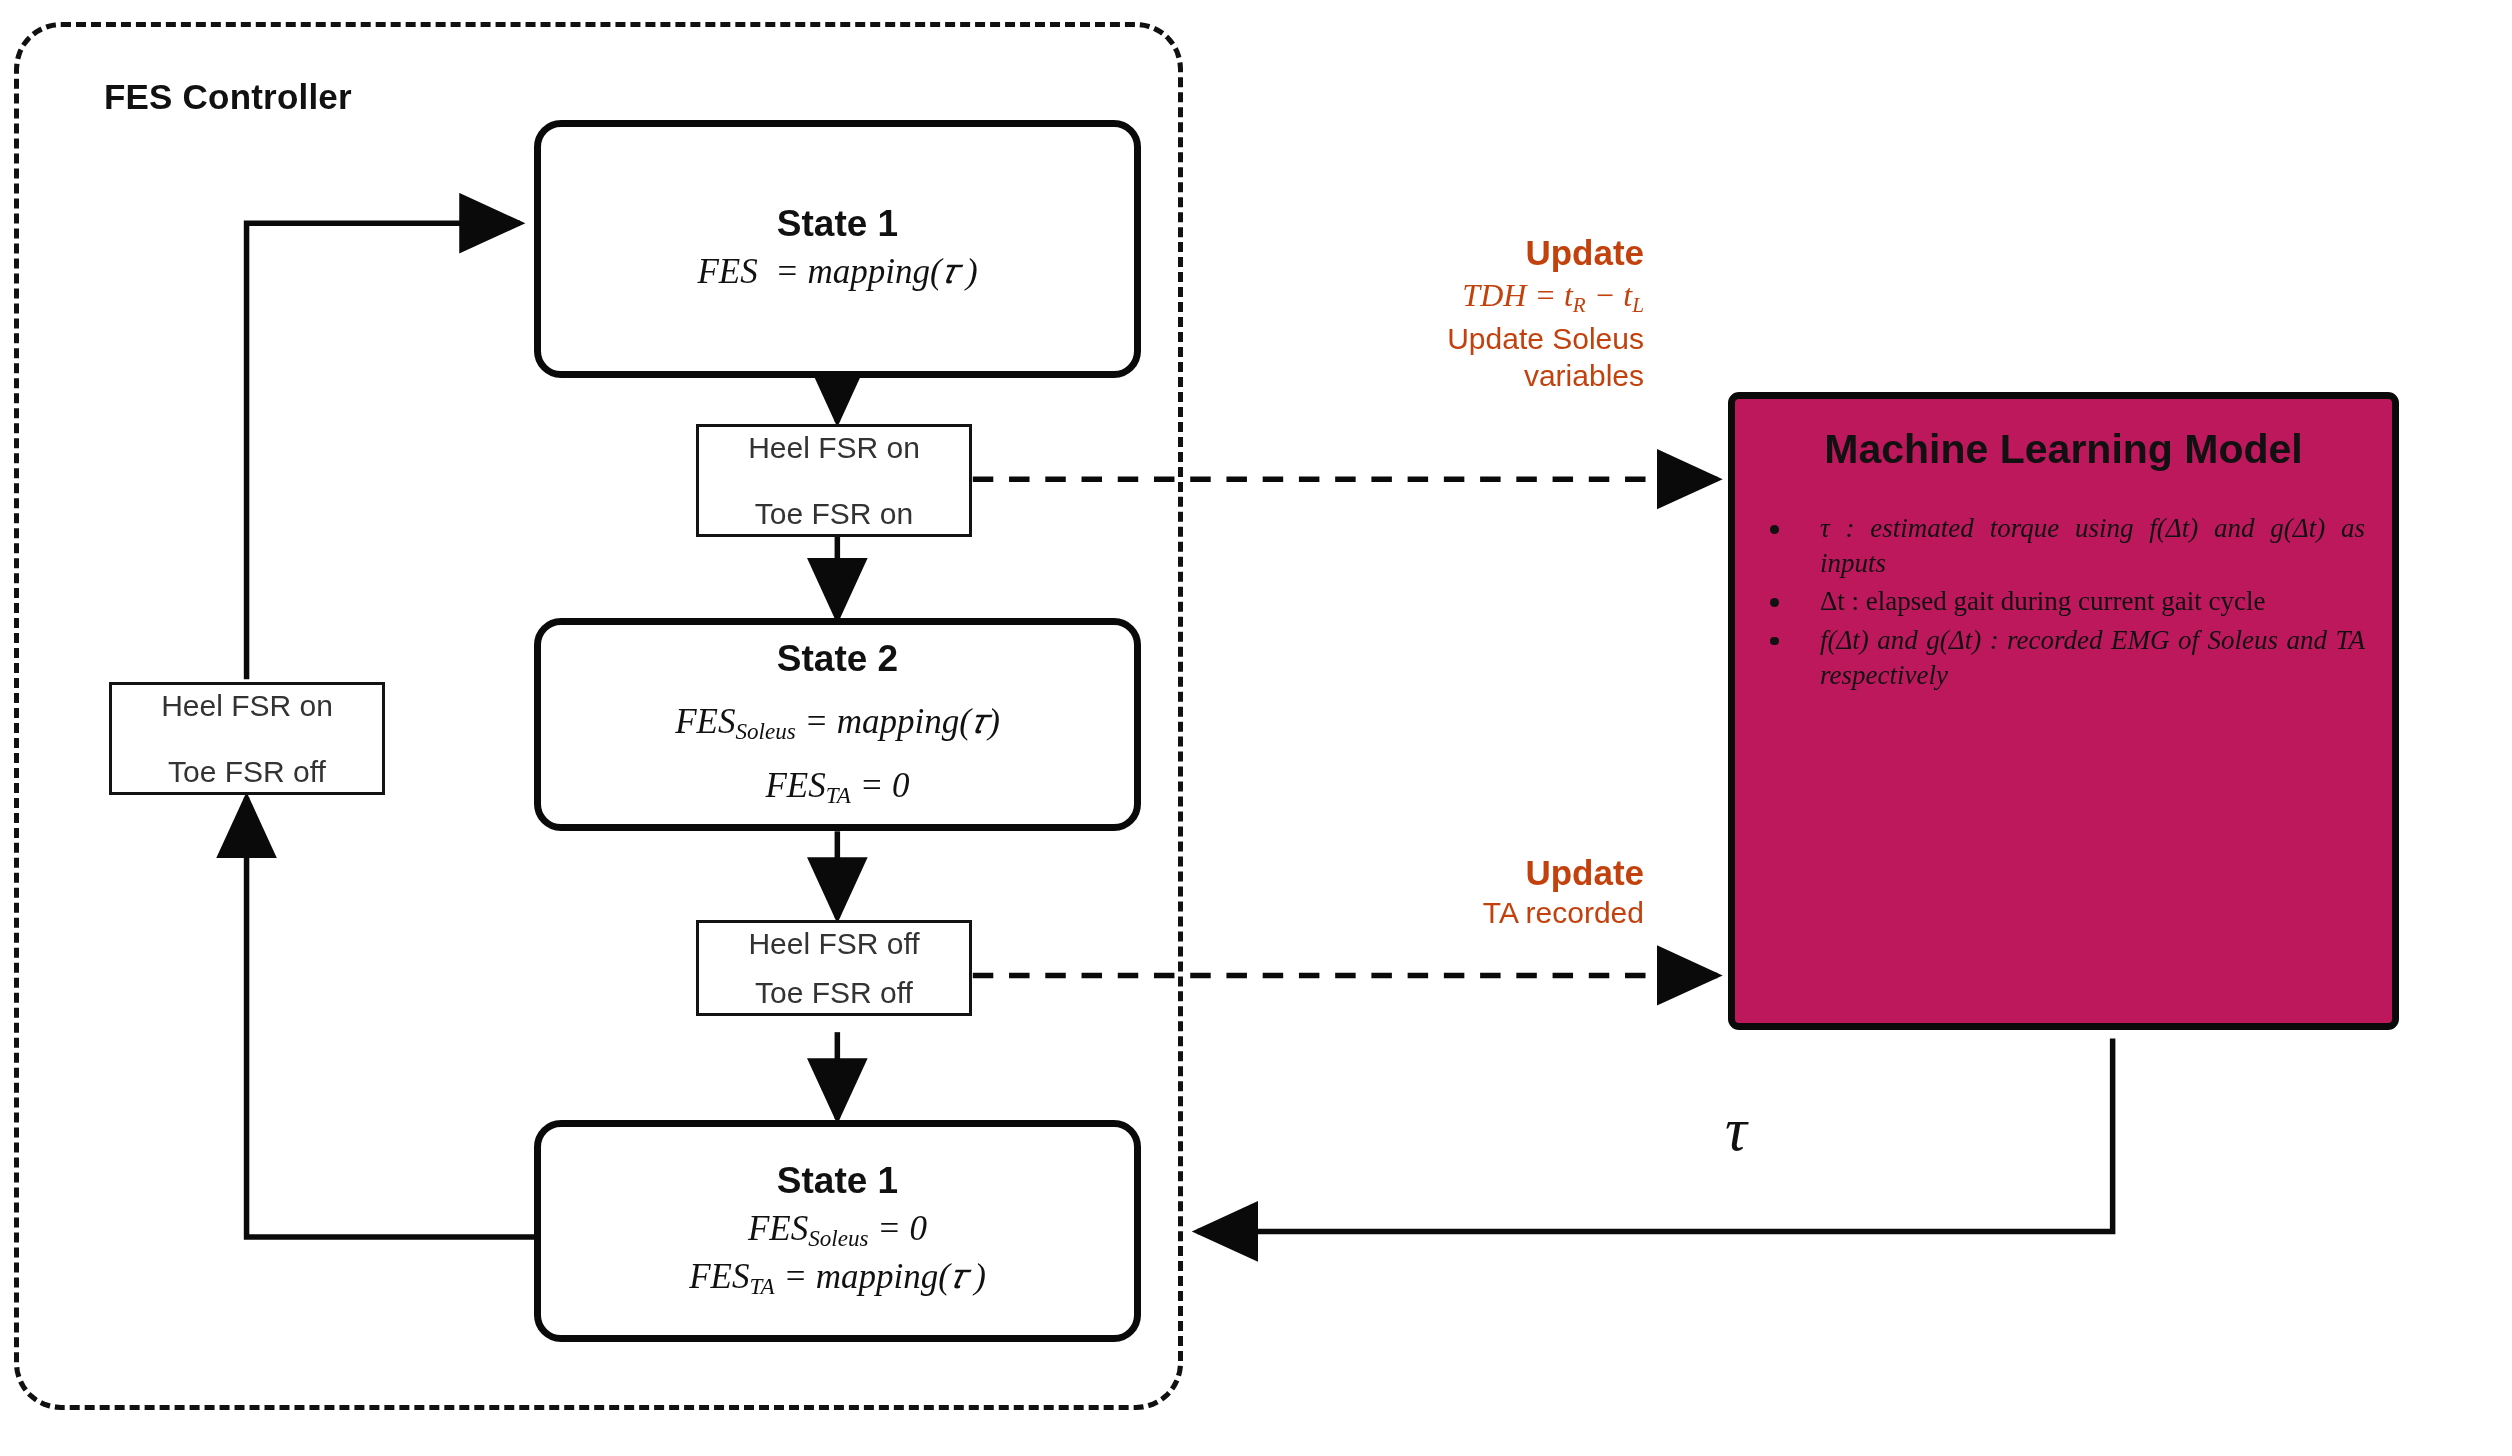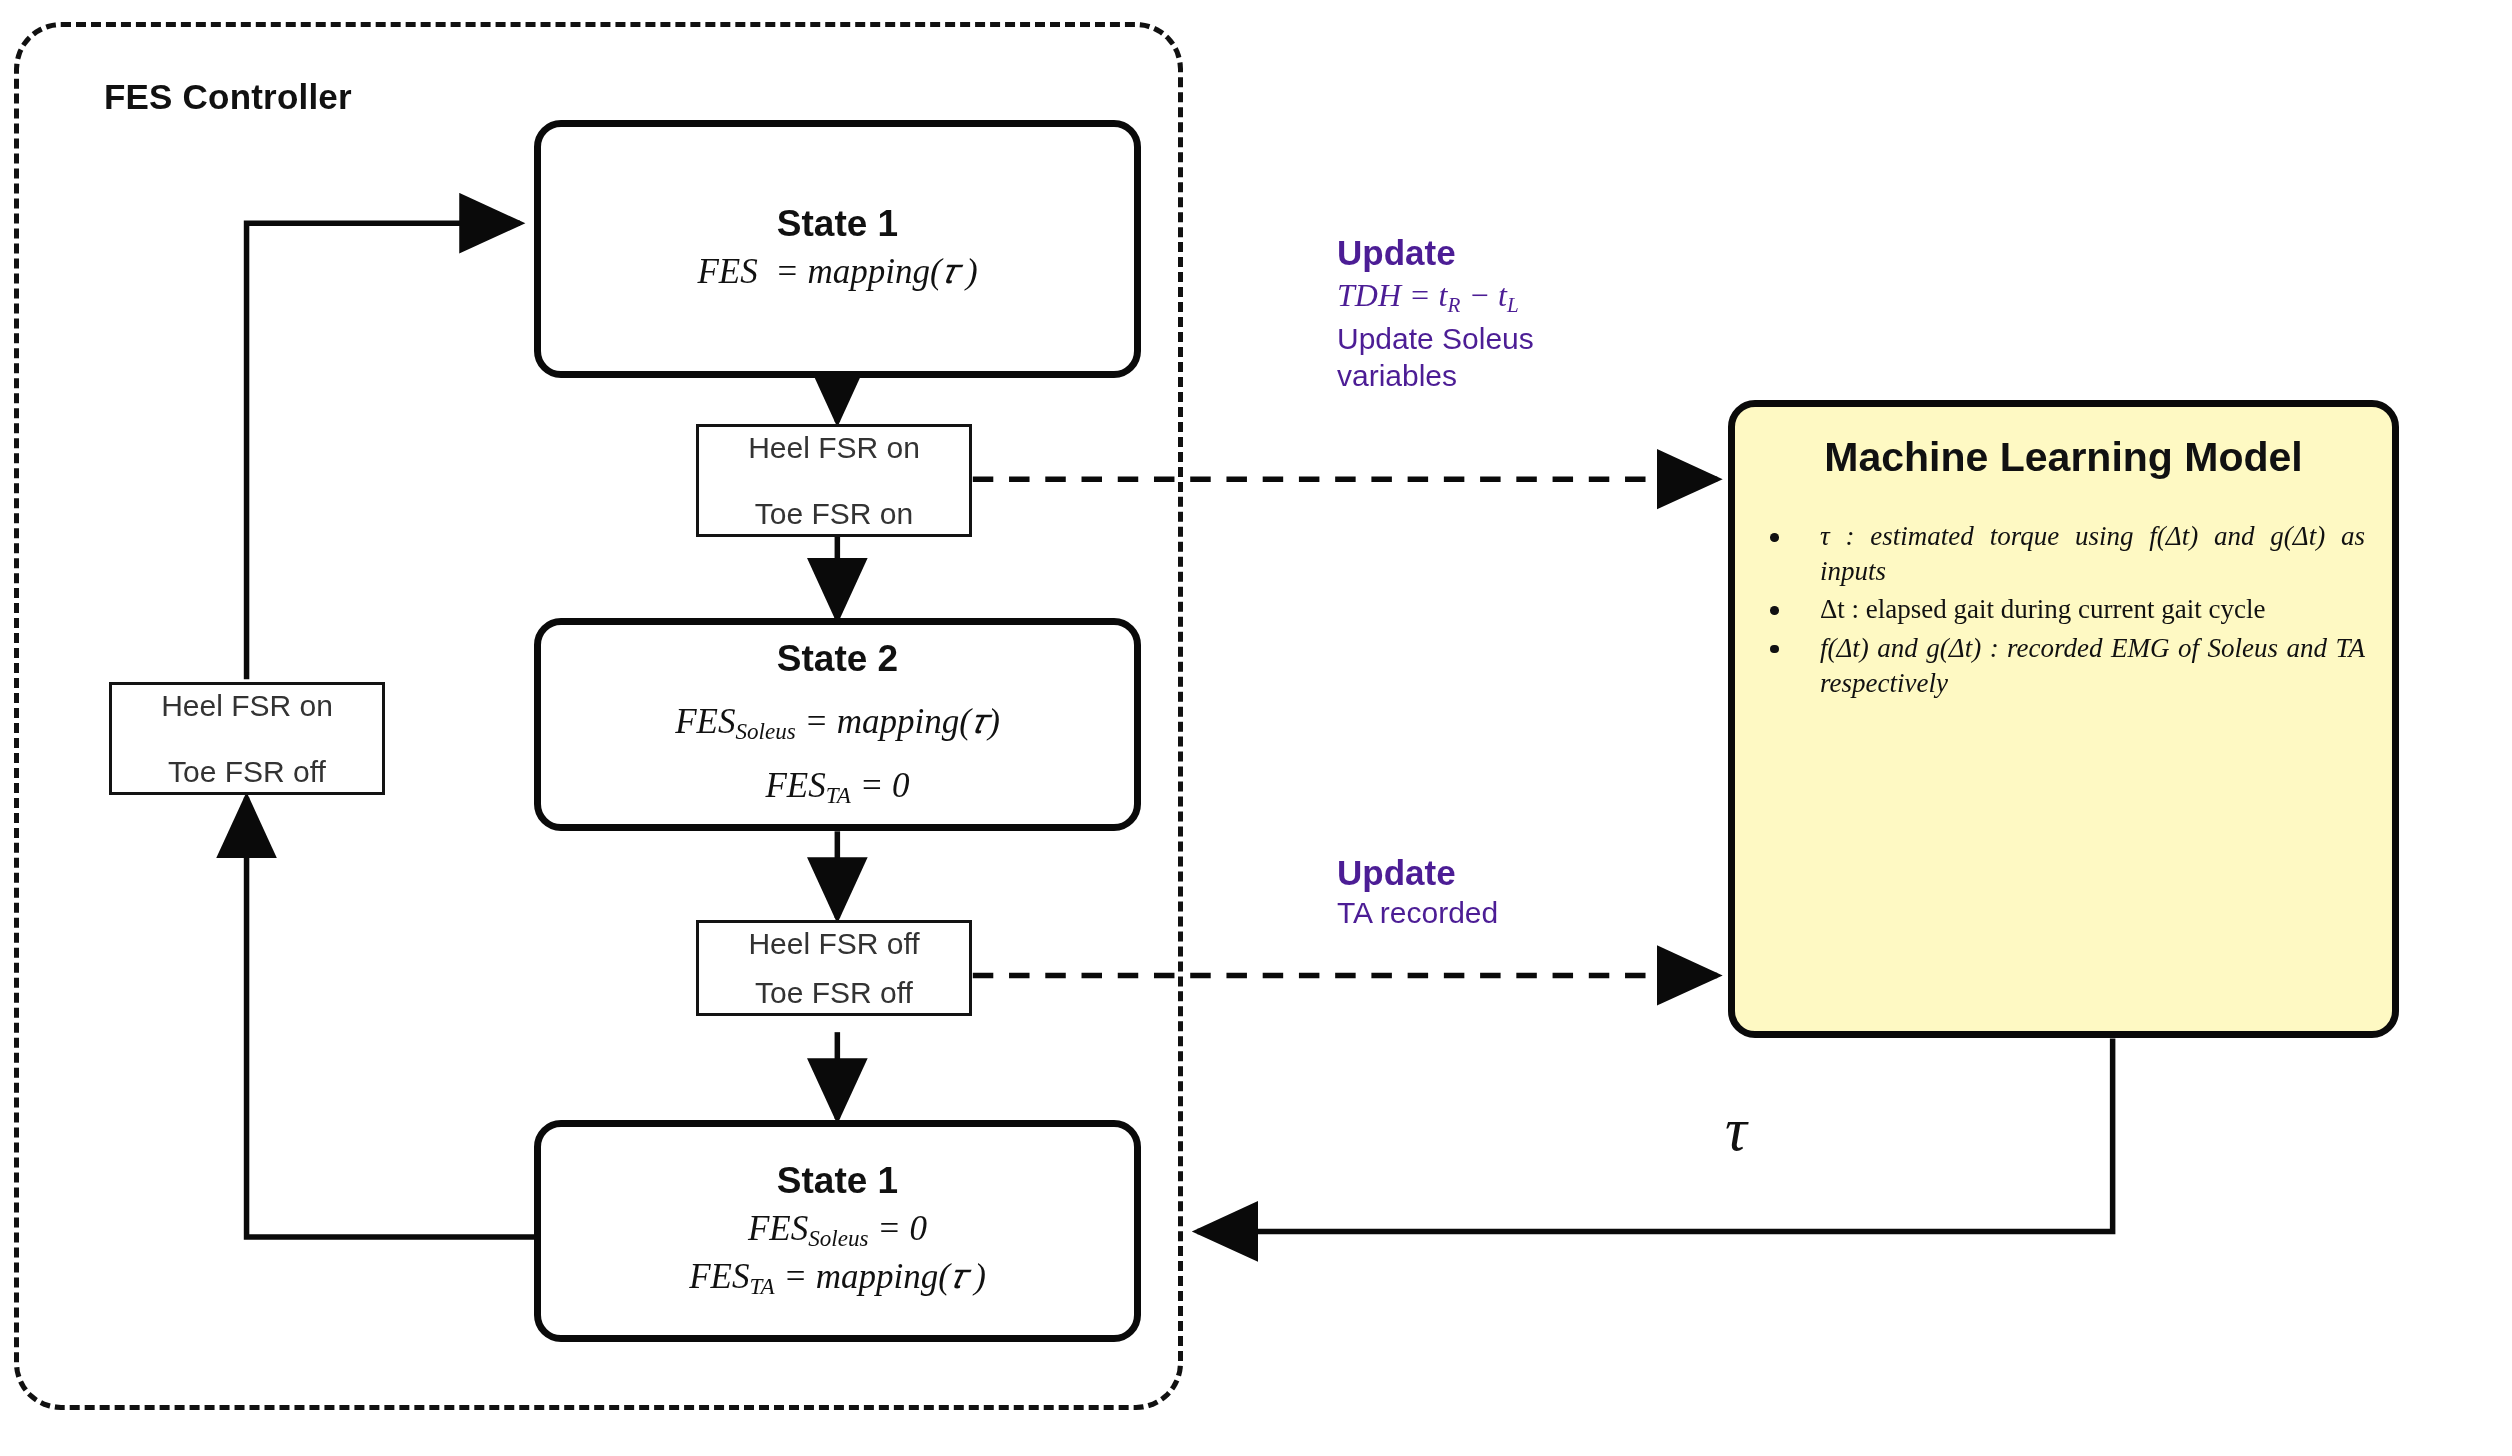--- a/index.html
+++ b/index.html
@@ -32,39 +32,39 @@
 
   
   .cond-box{
     position:absolute;border:3.9px solid #131313;background:#fff;box-sizing:border-box;
     display:flex;flex-direction:column;align-items:center;justify-content:space-between;
     text-align:center;font-size:30px;color:#333;line-height:1.38;
   }
 
   
   .ml-box{
-    position:absolute;left:1728px;top:400px;width:671px;height:638px;
-    border:7px solid #0a0a0a;border-radius:27px;background:#fef9c3;box-sizing:border-box;
+    position:absolute;left:1728px;top:392px;width:671px;height:638px;
+    border:7px solid #0a0a0a;border-radius:11px;background:#be185d;box-sizing:border-box;
     padding:27px 27px 15.8px 27px;
   }
   .ml-title{font-size:41px;font-weight:bold;color:#111;text-align:center;margin-bottom:38px;}
   .ml-list{list-style:none;margin:0;padding:0;}
   .ml-list li{
     position:relative;padding-left:58px;margin-bottom:3.2px;
     font-family:"Liberation Serif",serif;font-size:27px;color:#111;line-height:1.30;
     text-align:justify;text-align-last:left;font-style:italic;
   }
   .ml-list li .bullet{
     position:absolute;left:7.9px;top:.52em;width:8.7px;height:8.7px;border-radius:50%;
     background:#111;
   }
   .ml-list li.upright{font-style:normal;}
 
   
-  .upd{position:absolute;text-align:left;color:#4c1d95;}
+  .upd{position:absolute;text-align:right;color:#c2410c;}
   .upd .hdr{font-size:35px;font-weight:bold;line-height:1.2;}
   .upd .eq{font-family:"Liberation Serif",serif;font-style:italic;font-size:32px;line-height:1.32;white-space:nowrap;}
   .upd .eq sub{font-size:.66em;vertical-align:-.28em;}
   .upd .ln{font-size:30px;line-height:1.24;}
 
   
   .tau-label{
     position:absolute;left:1725px;top:1095px;
     font-family:"Liberation Serif",serif;font-style:italic;font-size:61px;color:#111;
   }

